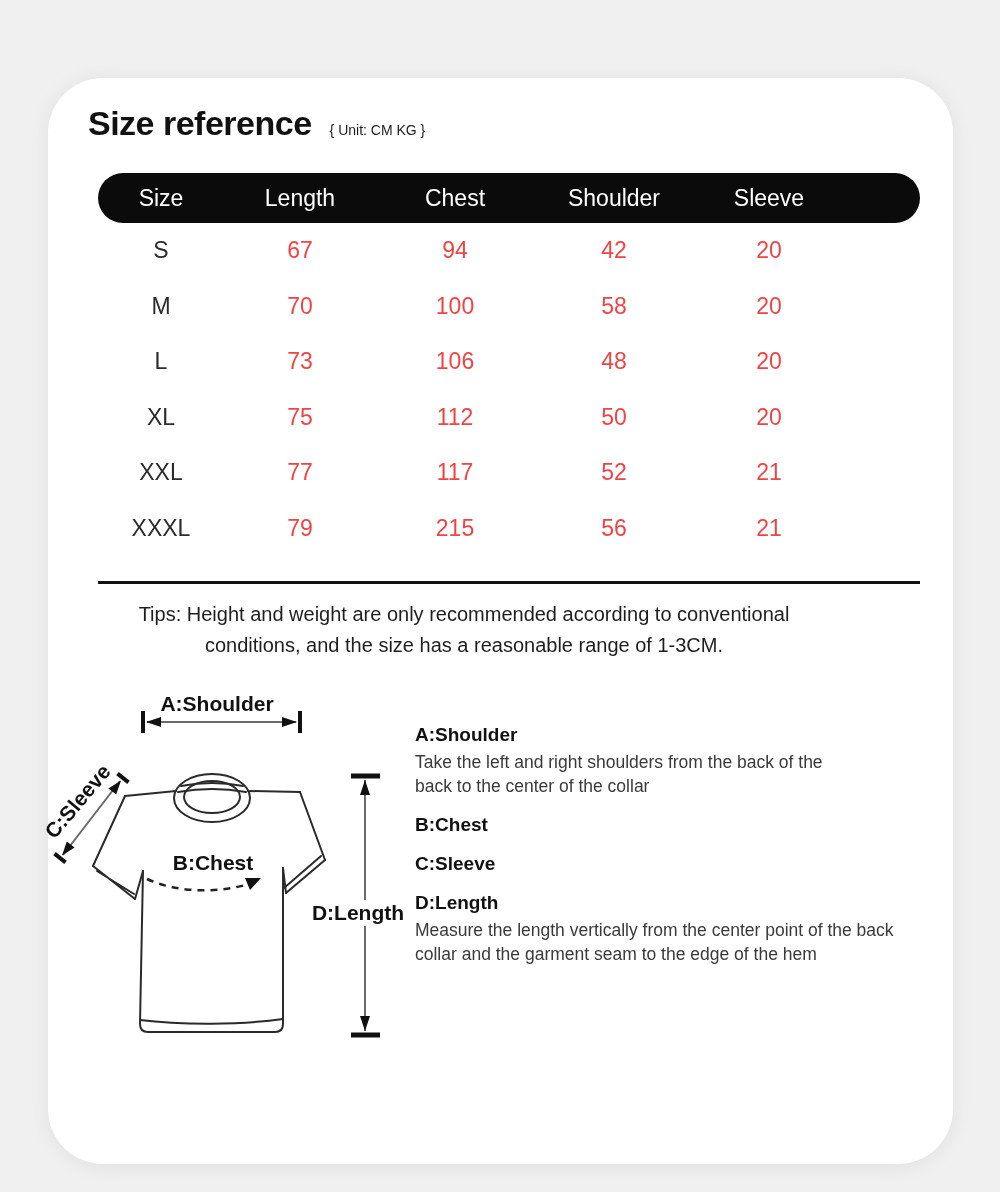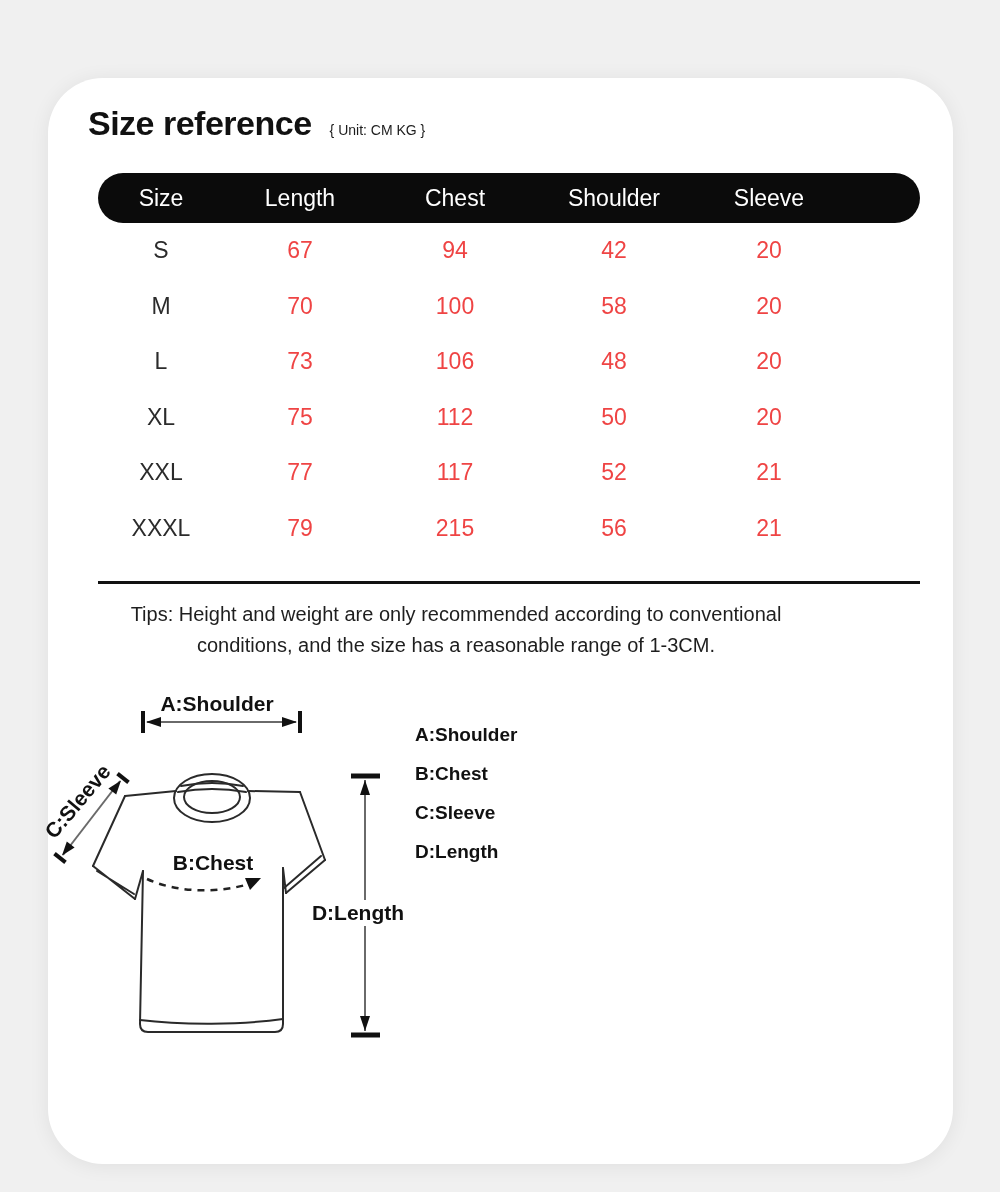--- a/index.html
+++ b/index.html
@@ -35,21 +35,21 @@
   .t-head .cell{color:#ffffff;font-size:23px;}
   .t-body-row{height:55.5px;align-items:center;}
   .cell{text-align:center;font-size:23px;}
   .cell.size-label{color:#2b2b2b;}
   .cell.num{color:#ef4444;}
   .divider{
     position:absolute;left:50px;top:503px;width:822px;height:3px;
     background:#111;
   }
   .tips{
-    position:absolute;left:42px;top:521px;width:822px;
+    position:absolute;left:50px;top:521px;width:822px;
     text-align:center;font-size:20px;line-height:31px;color:#1e1e1e;
   }
   .tips-inner{max-width:732px;margin:0 auto;}
   .diagram-svg{position:absolute;left:-18px;top:602px;overflow:visible;}
   .shirt{fill:none;stroke:#2a2a2a;stroke-width:2;stroke-linecap:round;stroke-linejoin:round;}
   .dim-line{stroke:#6a6a6a;stroke-width:2;fill:none;}
   .dim-tick{stroke:#111;stroke-width:4;}
   .dim-tick-h{stroke:#111;stroke-width:5;}
   .dim-arrow{fill:#111;stroke:none;}
   .dim-label{font-size:21px;font-weight:bold;fill:#111;}
@@ -179,21 +179,23 @@
       <line class="dim-line" x1="335" y1="100" x2="335" y2="351"></line>
       <polygon class="dim-arrow" points="335,100 330,115 340,115"></polygon>
       <polygon class="dim-arrow" points="335,351 330,336 340,336"></polygon>
       <rect x="276" y="220" width="104" height="26" fill="#ffffff"></rect>
       <text class="dim-label" x="328" y="240" text-anchor="middle">D:Length</text>
     </g>
   </svg>
 
   <div class="defs-col">
     <p class="def-term">A:Shoulder</p>
+    <p class="def-desc narrow">Take the left and right shoulders from the back of the back to the center of the collar</p>
 
     <p class="def-term">B:Chest</p>
 
     <p class="def-term">C:Sleeve</p>
 
     <p class="def-term">D:Length</p>
+    <p class="def-desc wide">Measure the length vertically from the center point of the back collar and the garment seam to the edge of the hem</p>
   </div>
 
 </div>
 
 </body></html>

